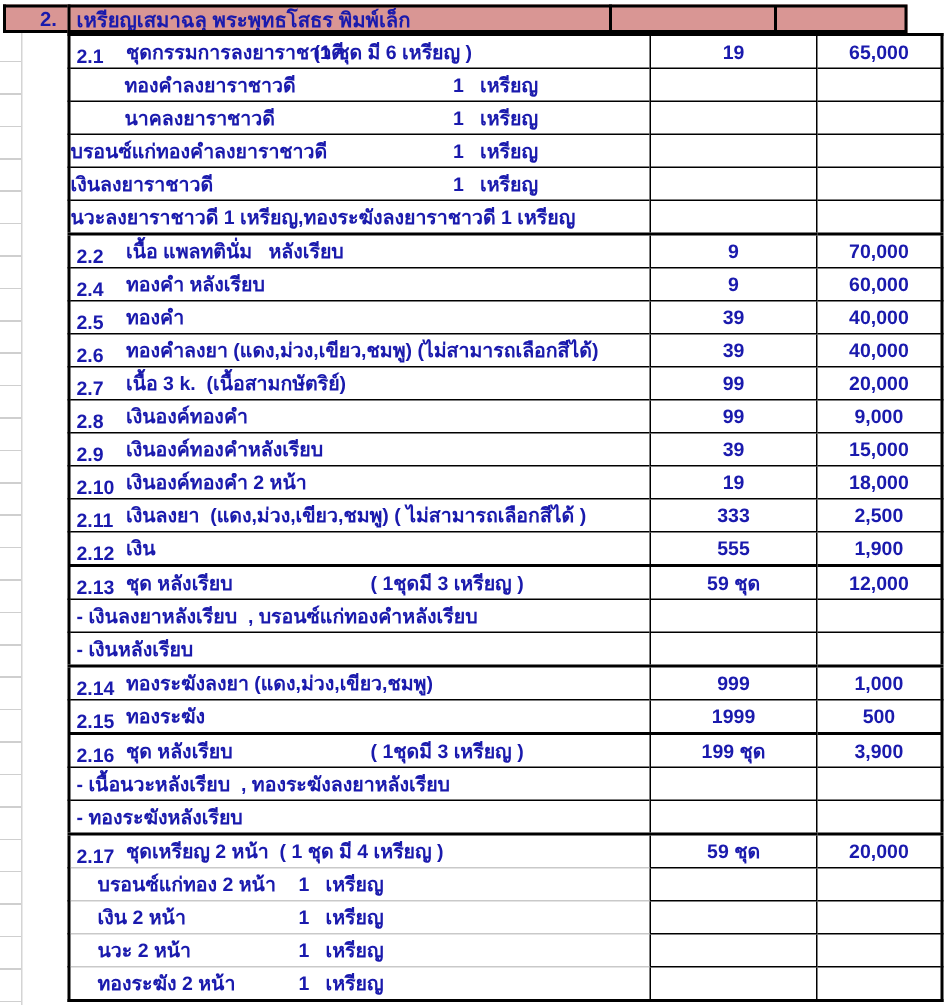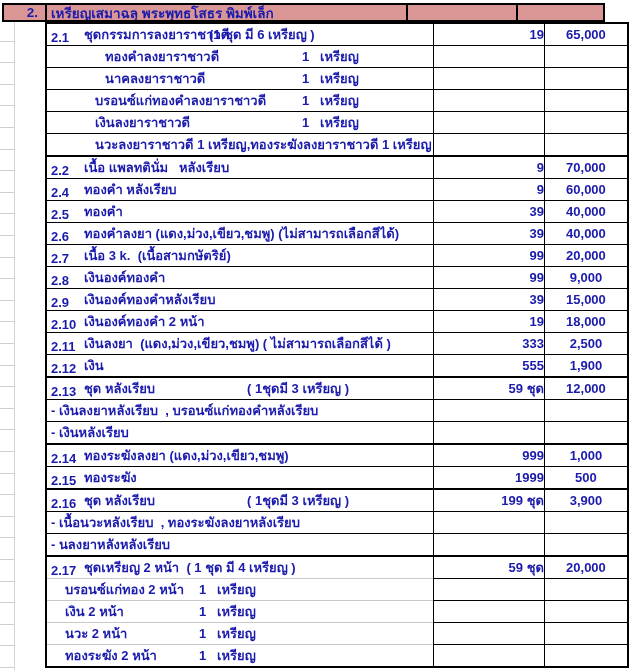--- a/index.html
+++ b/index.html
@@ -48,34 +48,34 @@
     border-top:1px solid #000;
     padding:0;height:21.6px;
     overflow:hidden;vertical-align:middle;
   }
   table.sheet tr:first-child td{border-top:none;}
   table.sheet td:first-child{border-left:none;}
   tr.sep td{border-top-width:2px;}
   
   tr.grid td.desc{border-top-color:#c9c9c9;}
   td.desc{width:385px;}
-  td.qty{width:110px;text-align:right;}
+  td.qty{width:110px;text-align:center;}
   td.price{width:83px;text-align:center;}
   .dwrap{position:relative;display:flex;align-items:flex-end;height:100%;white-space:pre;}
   .no{display:inline-block;min-width:33px;padding-left:4px;white-space:pre;}
   .txt{white-space:pre;}
   .note{position:absolute;white-space:pre;}
   .np-a{left:162px;}
   .np-b{left:255px;}
   .np-c{left:200px;}
   .np-d{left:152px;}
   .lvl0 .txt{padding-left:0;}
   tr.lvl1 .dwrap{padding-left:18px;}
-  tr.lvl2 .dwrap{padding-left:48px;}
-  tr.lvl3 .dwrap{padding-left:58px;}
+  tr.lvl2 .dwrap{}
+  tr.lvl3 .dwrap{padding-left:36px;}
 </style>
 </head>
 <body>
 
 <div class="gutter"></div>
 
 <div class="hdr">
   <div class="hcell h-no">
     <span>2.</span>
   </div>
@@ -314,21 +314,21 @@
         <span class="no" style="min-width: 0px;"></span><span class="txt">- เนื้อนวะหลังเรียบ  , ทองระฆังลงยาหลังเรียบ</span>
         <span class="note"></span>
       </div>
     </td>
     <td class="qty"></td>
     <td class="price"></td>
   </tr>
       <tr class="lvl0">
     <td class="desc">
       <div class="dwrap">
-        <span class="no" style="min-width: 0px;"></span><span class="txt">- นลงยาหลังหลังเรียบ</span>
+        <span class="no" style="min-width: 0px;"></span><span class="txt">- ทองระฆังหลังเรียบ</span>
         <span class="note"></span>
       </div>
     </td>
     <td class="qty"></td>
     <td class="price"></td>
   </tr>
       <tr class="lvl0 sep">
     <td class="desc">
       <div class="dwrap">
         <span class="no">2.17</span><span class="txt">ชุดเหรียญ 2 หน้า  ( 1 ชุด มี 4 เหรียญ )</span>

